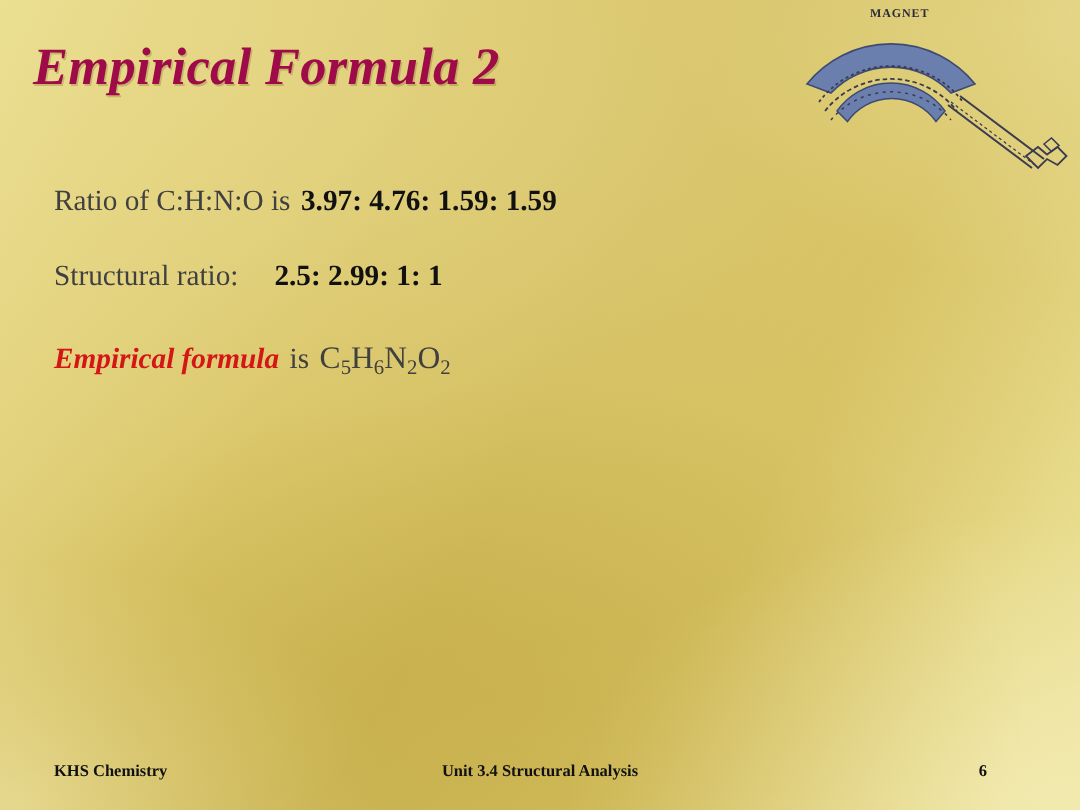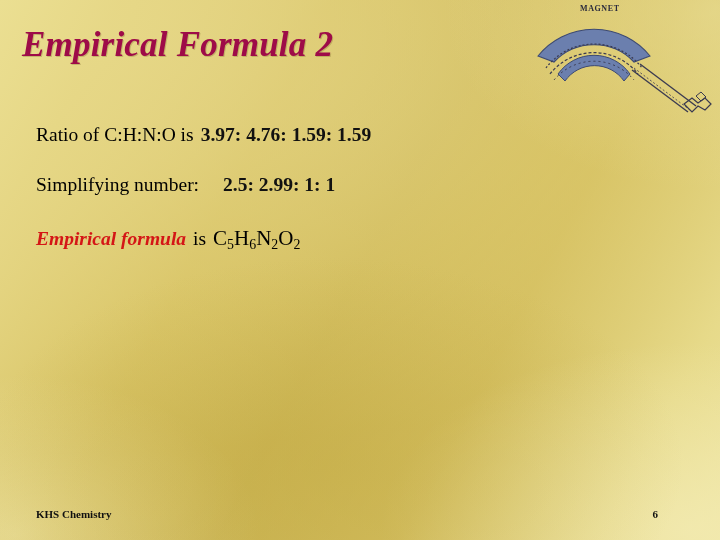--- a/index.html
+++ b/index.html
@@ -82,21 +82,21 @@
     color: #111111;
     line-height: 1.15;
     white-space: nowrap;
   }
   .line.l1 { margin-top: 0px;  }
   .line.l2 { margin-top: 30px; }
   .line.l3 { margin-top: 28px; }
   .line.l4 { margin-top: 32px; }
   .line.l5 { margin-top: 29px; }
 
-  .txt-plain  { font-weight: normal; font-style: normal; color: #000000; text-align: right; }
+  .txt-plain  { font-weight: normal; font-style: normal; color: #404040; text-align: right; }
   .txt-bold   { font-weight: bold;   font-style: normal; color: #111111; }
   .txt-red    { font-weight: bold;   font-style: italic; color: #d41616; }
 
   .gap-sm { display: inline-block; width: 7px; }
   .gap-md { display: inline-block; width: 24px; }
 
   .formula { font-weight: normal; font-size: 21px; }
   .formula sub {
     font-size: 0.66em;
     vertical-align: baseline;
@@ -173,29 +173,30 @@
     </div>
 
     <div class="body-block">
 
       <div class="line l1">
         <span class="txt-plain">Ratio of C:H:N:O is</span><span class="gap-sm"></span><span class="txt-bold">3.97:  4.76:  1.59:  1.59</span>
       </div>
 
 
       <div class="line l3">
-        <span class="txt-plain">Simplifying number:</span><span class="gap-md"></span><span class="txt-bold">2.5: 2.99: 1: 1</span>
+        <span class="txt-plain">Structural ratio:</span><span class="gap-md"></span><span class="txt-bold">2.5: 2.99: 1: 1</span>
       </div>
 
 
       <div class="line l5">
         <span class="txt-red">Empirical formula</span><span class="gap-sm"></span><span class="txt-plain">is</span><span class="gap-sm"></span><span class="txt-plain formula"><span>C</span><sub>5</sub><span>H</span><sub>6</sub><span>N</span><sub>2</sub><span>O</span><sub>2</sub></span>
       </div>
 
     </div>
 
     <div class="footer">
       <div class="footer-left">KHS Chemistry</div>
+      <div class="footer-center">Unit 3.4 Structural Analysis</div>
       <div class="footer-right">6</div>
     </div>
 
   </div>
 </div>
 
 </body></html>

